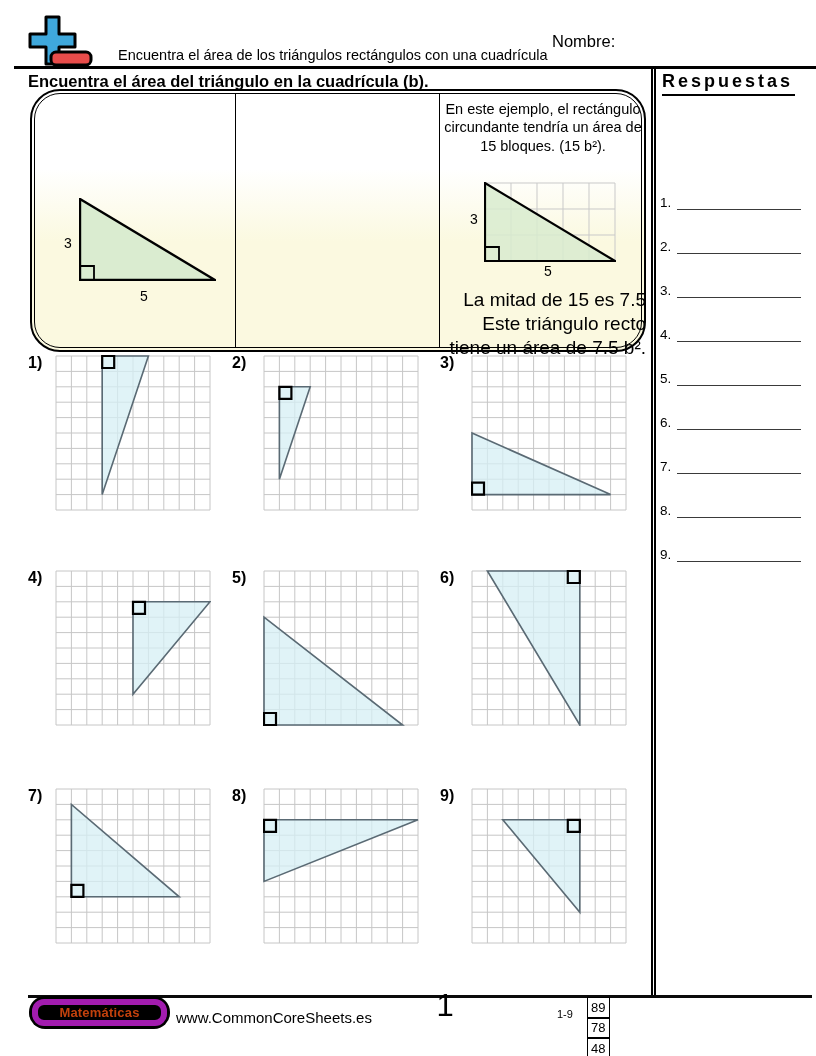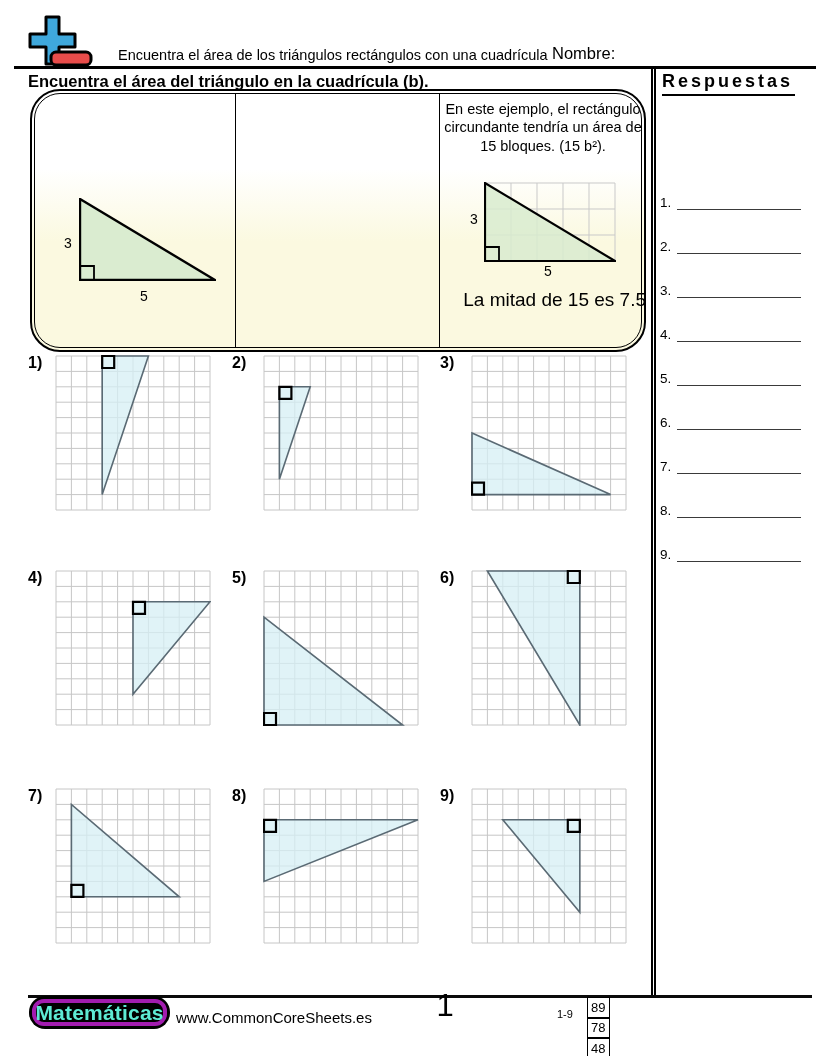--- a/index.html
+++ b/index.html
@@ -3,21 +3,21 @@
 <meta charset="utf-8">
 <style>
   * { margin:0; padding:0; box-sizing:border-box; }
   html,body { background:#fff; }
   body { width:816px; height:1056px; font-family:"Liberation Sans",sans-serif; color:#000; }
   .page { position:relative; width:816px; height:1056px; background:#fff; overflow:hidden; }
 
   
   .logo { position:absolute; left:18px; top:13px; }
   .ws-title { position:absolute; left:118px; top:47px; font-size:14.5px; white-space:nowrap; }
-  .name-label { position:absolute; left:552px; top:44px; font-size:16.5px; }
+  .name-label { position:absolute; left:552px; top:32px; font-size:16.5px; }
   .top-rule { position:absolute; left:14px; top:66px; width:802px; height:3px; background:#000; }
   .instruction { position:absolute; left:28px; top:72px; font-size:16.5px; font-weight:bold; }
 
   
   .vsep { position:absolute; left:651px; top:69px; height:927px; width:5px;
           border-left:2px solid #000; border-right:2px solid #000; background:#fff; }
 
   
   .answers { position:absolute; left:660px; top:71px; width:150px; height:925px; }
   .answers-title { display:inline-block; margin-left:2px; font-size:18px; font-weight:bold;
@@ -47,23 +47,23 @@
   .ex-label { position:absolute; font-size:14px; }
 
   
   .p-label { position:absolute; font-size:16px; font-weight:bold; }
   .p-grid { position:absolute; line-height:0; }
 
   
   .footer-rule { position:absolute; left:28px; top:995px; width:784px; height:2.5px; background:#0a0a0a; }
   .brand-badge { position:absolute; left:29px; top:996px; width:141px; height:33px;
                  background:#000; border-radius:16px; padding:3px; }
-  .brand-inner { width:100%; height:100%; border:4px solid #a21caf; border-radius:12px;
+  .brand-inner { width:100%; height:100%; border:6px solid #a21caf; border-radius:12px;
                  display:flex; align-items:center; justify-content:center;
-                 color:#5eead4; font-weight:bold; font-size:21px; letter-spacing:.2px; }
+                 color:#c2410c; font-weight:bold; font-size:13px; letter-spacing:.2px; }
   .site-url { position:absolute; left:176px; top:1009px; font-size:15px; }
   .page-number { position:absolute; left:430px; top:988px; width:30px; text-align:center; font-size:31px; }
   .score-range { position:absolute; left:557px; top:1000px; font-size:11px;margin-top:8px; }
   .score-strip { position:absolute; left:588px; top:997px; display:flex;flex-direction:column; }
   .score-box { width:23.5px; height:20.5px; border:1.5px solid #000; margin-left:-1.5px;
                font-size:13px; display:flex; align-items:center; justify-content:center; background:#fff; }
   .score-box.hl { background:#86efac; }
 </style>
 </head>
 <body>
@@ -140,20 +140,21 @@
       <p class="ex-text ex-right-text-top">En este ejemplo, el rectángulo circundante tendría un área de 15 bloques. (15 b²).</p>
       <div class="ex-fig ex-fig-right"><svg viewBox="-1 -1 132 80" width="132" height="80">
             <path d="M0 0V78M26 0V78M52 0V78M78 0V78M104 0V78M130 0V78M0 0H130M0 26H130M0 52H130M0 78H130" fill="none" stroke="#c9c9c9" stroke-width="1"></path>
             <polygon points="0,0 0,78 130,78" fill="#d8ebcf" fill-opacity="0.85" stroke="#000" stroke-width="2.2"></polygon>
             <polygon points="0,78 0,64 14,64 14,78" fill="none" stroke="#000" stroke-width="1.8"></polygon>
           </svg></div>
       <span class="ex-label" style="left:30px; top:120px">3</span>
       <span class="ex-label" style="left:104px; top:172px">5</span>
       <div class="ex-right-text-bottom">
         <p>La mitad de 15 es 7.5</p>
+        <p>Este triángulo recto tiene un área de 7.5 b².</p>
       </div>
     </div>
   </section>
 
   <section>
       <span class="p-label" style="left: 28px; top: 354px;">1)</span>
       <div class="p-grid" style="left: 55px; top: 355px;"><svg viewBox="-1 -1 156 156" width="156" height="156">
           <path d="M0 0V154M15.4 0V154M30.8 0V154M46.2 0V154M61.6 0V154M77 0V154M92.4 0V154M107.8 0V154M123.2 0V154M138.6 0V154M154 0V154M0 0H154M0 15.4H154M0 30.8H154M0 46.2H154M0 61.6H154M0 77H154M0 92.4H154M0 107.8H154M0 123.2H154M0 138.6H154M0 154H154" fill="none" stroke="#c6c6c6" stroke-width="1"></path>
           <polygon points="46.2,0 92.4,0 46.2,138.6" fill="#d6eff4" fill-opacity="0.75" stroke="#5a6a74" stroke-width="1.6"></polygon>
           <polygon points="46.2,0 58.2,0 58.2,12 46.2,12" fill="none" stroke="#000" stroke-width="2.2"></polygon>

